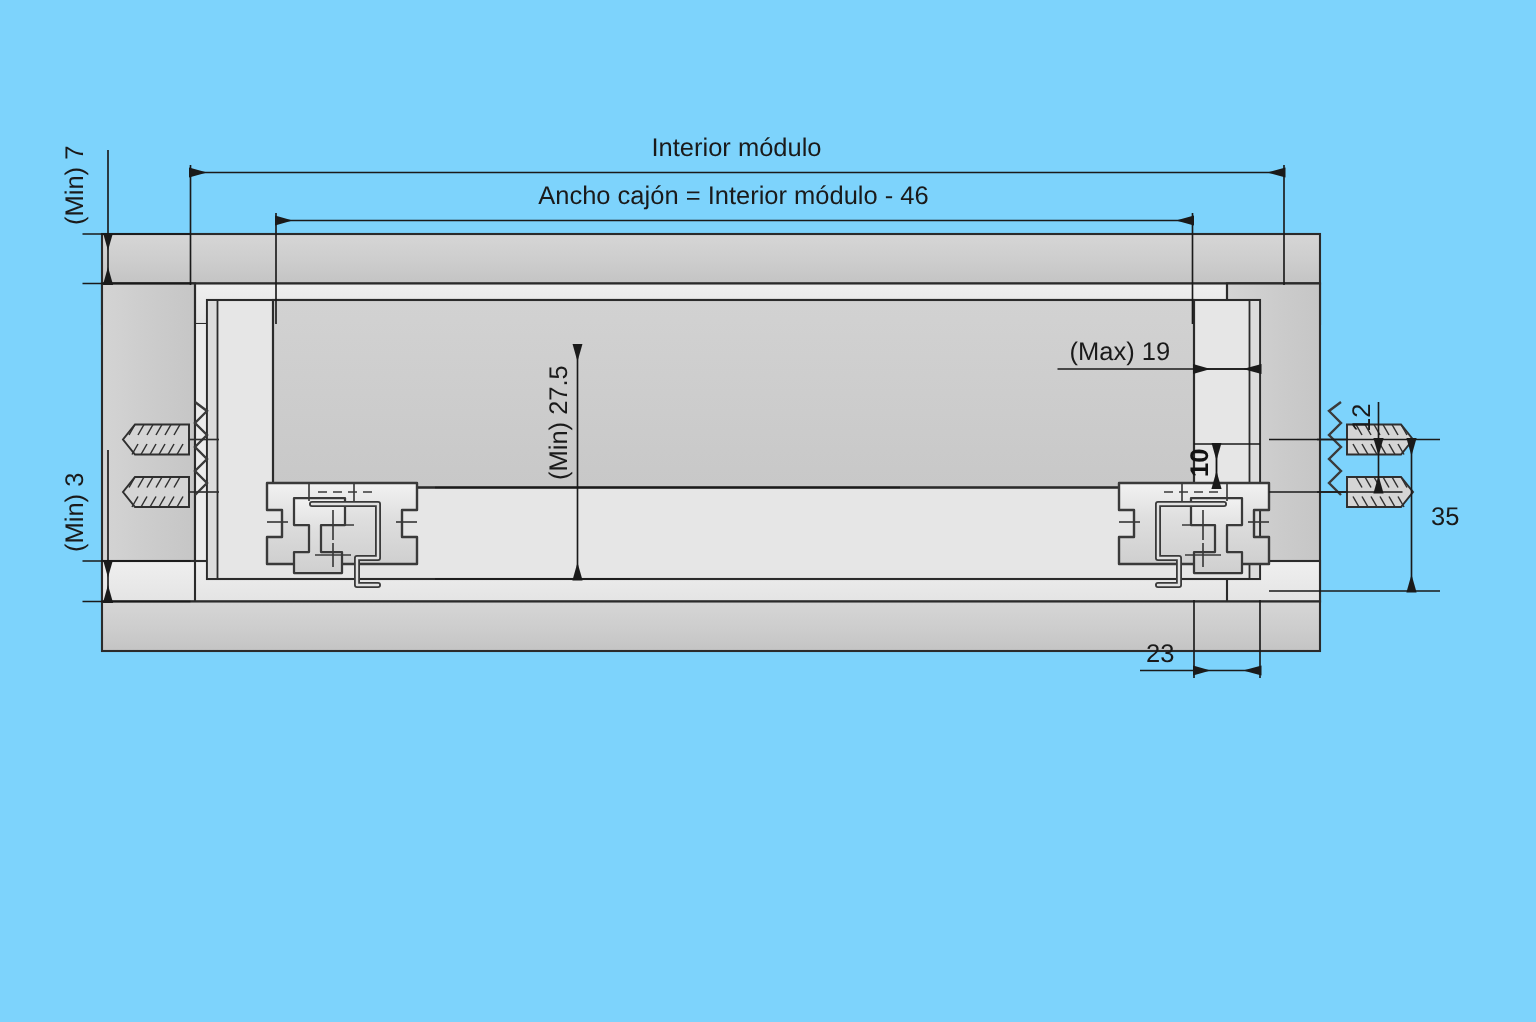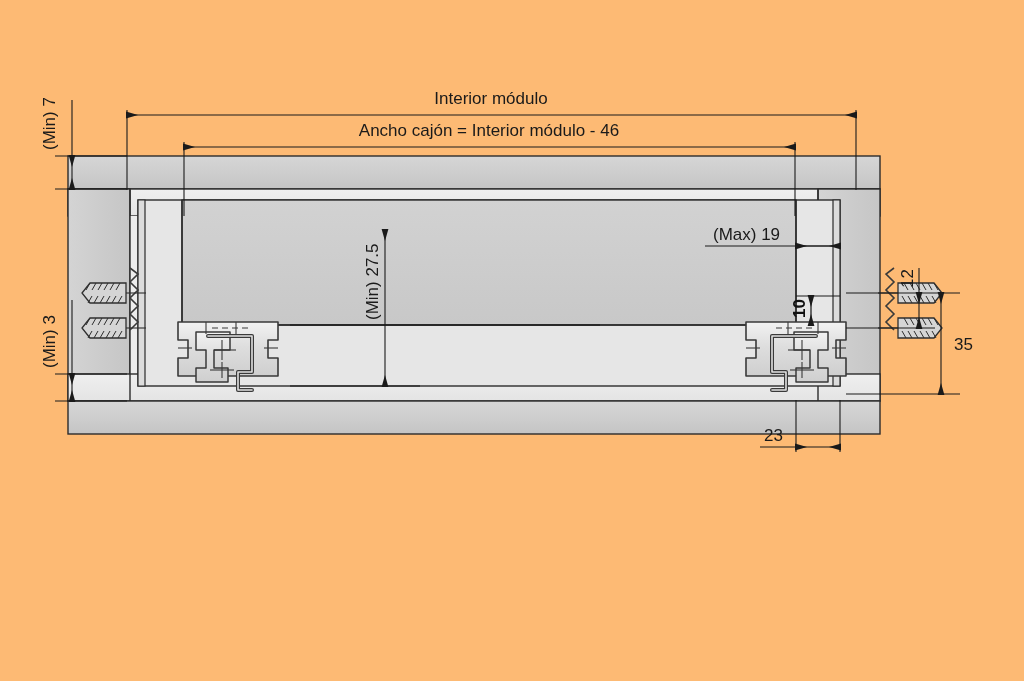--- a/index.html
+++ b/index.html
@@ -7,21 +7,21 @@
     padding: 0;
     background: #ffffff;
   }
   body {
     font-family: "Liberation Sans", sans-serif;
   }
   #stage {
     position: relative;
     width: 1024px;
     height: 681px;
-    background: #fdba74;
+    background: #7dd3fc;
     overflow: hidden;
   }
   #drawing {
     position: absolute;
     left: 0;
     top: 0;
   }
   .dimtext {
     font-family: "Liberation Sans", sans-serif;
     font-size: 17px;

